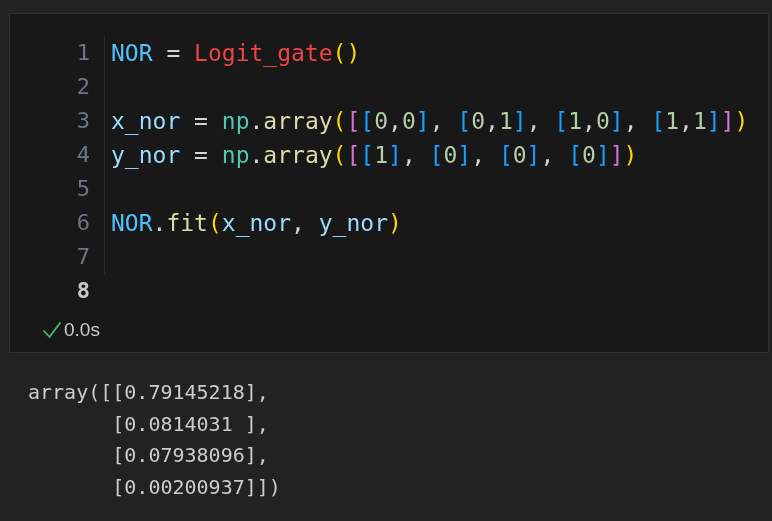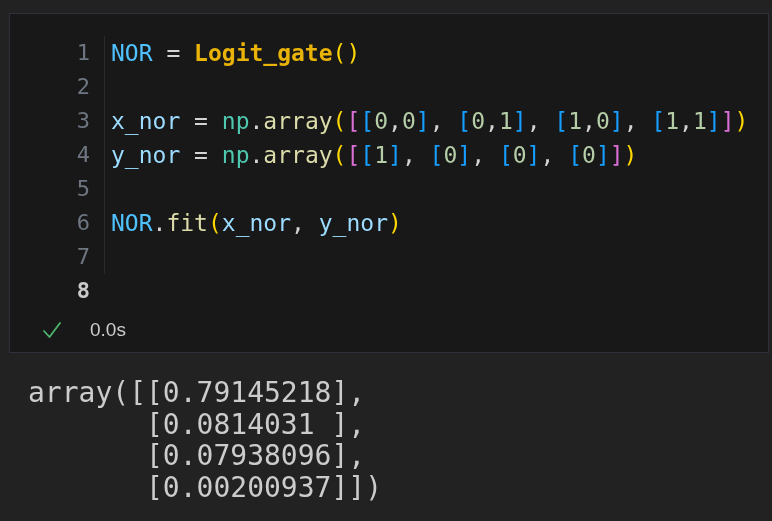--- a/index.html
+++ b/index.html
@@ -24,48 +24,48 @@
     font-size: 22px;
   }
   .gutter.active { color: var(--c-line_number_active, #c8c8c8); font-weight: bold; }
   .codecol {
     flex: 1; margin-left: 14px; padding-left: 6px;
     border-left: 1px solid var(--c-guide_line, #2a2a2d);
     white-space: pre; overflow: hidden;
   }
   .status-bar {
     height: 44px; display: flex; align-items: center;
-    padding-left: 30px; gap: 26px;
+    padding-left: 30px; 
   }
   .check-icon { width: 24px; height: 24px; flex: none; }
   .check-icon polyline {
     fill: none; stroke: var(--c-check, #4db56b);
     stroke-width: 1.8; stroke-linecap: round; stroke-linejoin: round;
   }
   .exec-time {
     font-family: "Liberation Sans", sans-serif;
     font-size: 19px; color: var(--c-exec_time, #cccccc);
   }
   .output {
     margin: 0; padding: 24px 0 0 28px;
     font-family: "DejaVu Sans Mono", monospace;
-    font-size: 28px; line-height: 31.5px;
+    font-size: 20px; line-height: 31.5px;
     color: var(--c-output_text, #cccccc);
     white-space: pre;
   }
 </style>
 </head>
 <body>
 
 <div class="notebook">
   <div class="cell">
     <div class="code-area" id="code-lines">
         <div class="line">
           <span class="gutter">1</span>
-          <span class="codecol"><span style="color: rgb(79, 193, 255);">NOR</span><span style="color: rgb(212, 212, 212);"> = </span><span style="color: #eab308; font-weight: bold;">Logit_gate</span><span style="color: rgb(255, 215, 0);">()</span></span>
+          <span class="codecol"><span style="color: rgb(79, 193, 255);">NOR</span><span style="color: rgb(212, 212, 212);"> = </span><span style="color: #ef4444;">Logit_gate</span><span style="color: rgb(255, 215, 0);">()</span></span>
         </div>
         <div class="line">
           <span class="gutter">2</span>
           <span class="codecol"></span>
         </div>
         <div class="line">
           <span class="gutter">3</span>
           <span class="codecol"><span style="color: rgb(156, 220, 254);">x_nor</span><span style="color: rgb(212, 212, 212);"> = </span><span style="color: rgb(78, 201, 176);">np</span><span style="color: rgb(212, 212, 212);">.</span><span style="color: rgb(220, 220, 170);">array</span><span style="color: rgb(255, 215, 0);">(</span><span style="color: rgb(218, 112, 214);">[</span><span style="color: rgb(23, 159, 255);">[</span><span style="color: rgb(181, 206, 168);">0</span><span style="color: rgb(212, 212, 212);">,</span><span style="color: rgb(181, 206, 168);">0</span><span style="color: rgb(23, 159, 255);">]</span><span style="color: rgb(212, 212, 212);">, </span><span style="color: rgb(23, 159, 255);">[</span><span style="color: rgb(181, 206, 168);">0</span><span style="color: rgb(212, 212, 212);">,</span><span style="color: rgb(181, 206, 168);">1</span><span style="color: rgb(23, 159, 255);">]</span><span style="color: rgb(212, 212, 212);">, </span><span style="color: rgb(23, 159, 255);">[</span><span style="color: rgb(181, 206, 168);">1</span><span style="color: rgb(212, 212, 212);">,</span><span style="color: rgb(181, 206, 168);">0</span><span style="color: rgb(23, 159, 255);">]</span><span style="color: rgb(212, 212, 212);">, </span><span style="color: rgb(23, 159, 255);">[</span><span style="color: rgb(181, 206, 168);">1</span><span style="color: rgb(212, 212, 212);">,</span><span style="color: rgb(181, 206, 168);">1</span><span style="color: rgb(23, 159, 255);">]</span><span style="color: rgb(218, 112, 214);">]</span><span style="color: rgb(255, 215, 0);">)</span></span>
         </div>
         <div class="line">

